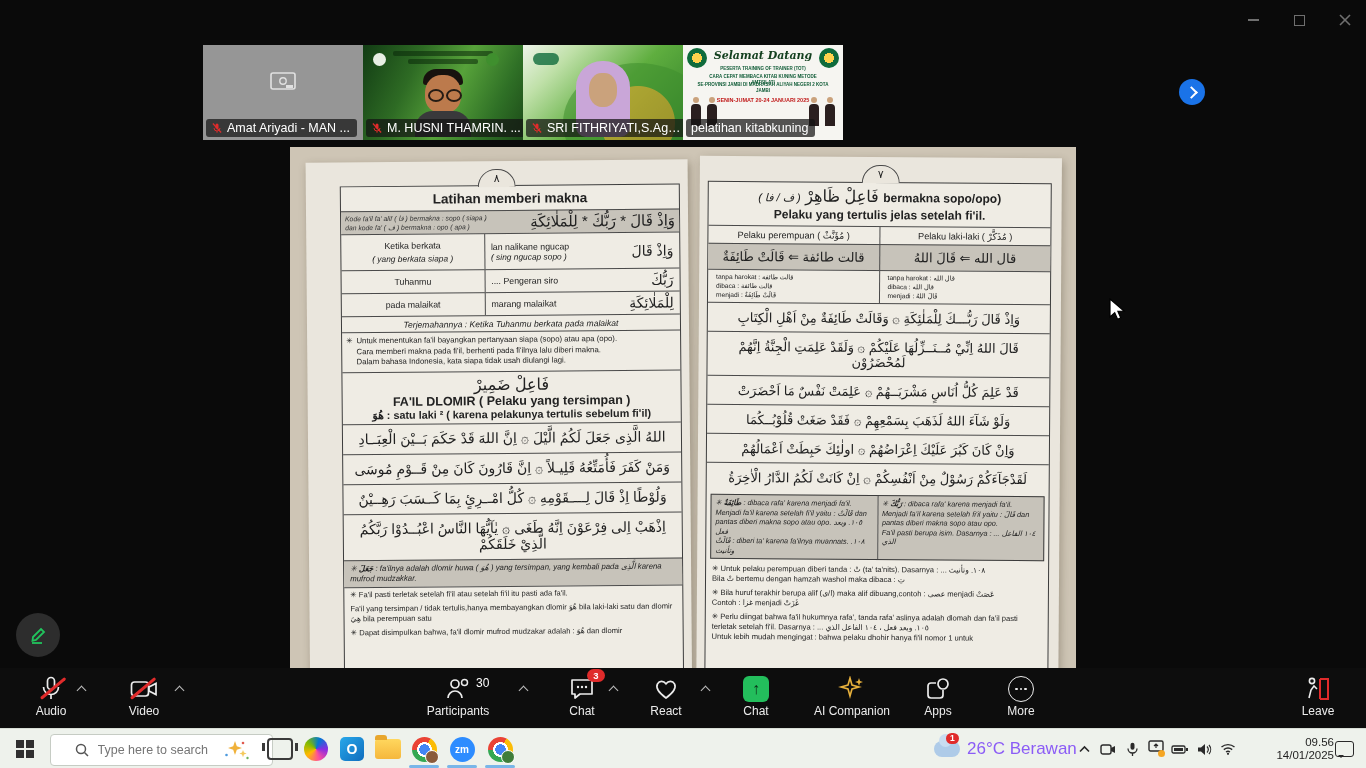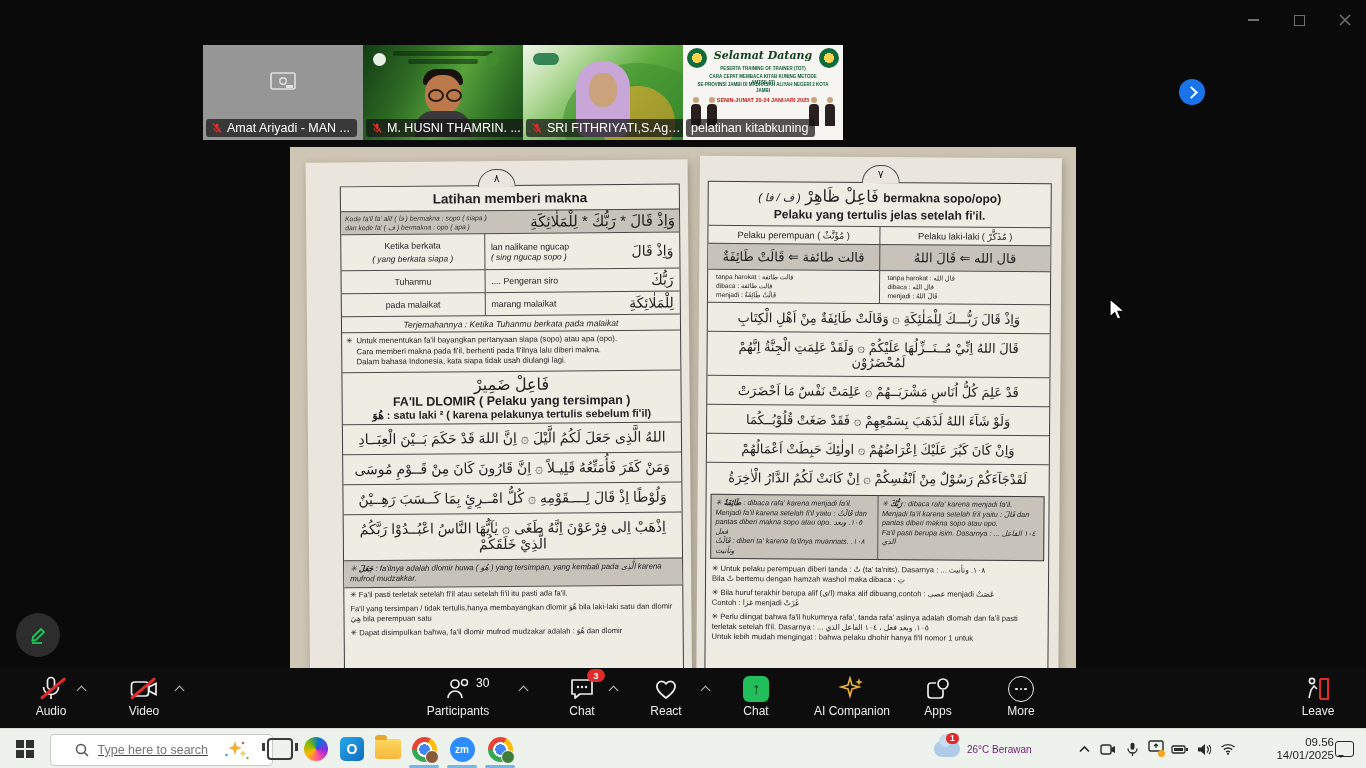--- a/index.html
+++ b/index.html
@@ -122,40 +122,40 @@
   .shareicon .arr{color:#0b2e17;font-size:16px;font-weight:bold;line-height:1;}
   .moreicon{width:24px;height:24px;border-radius:50%;border:1.6px solid #ececec;display:flex;align-items:center;justify-content:center;gap:2px;}
   .moreicon b{width:2.6px;height:2.6px;border-radius:50%;background:#ececec;}
   
   #taskbar{position:absolute;left:0;top:728px;width:1366px;height:40px;background:#eef2ec;border-top:1px solid #d7ddd5;}
   .tb{position:absolute;top:0;height:40px;display:flex;align-items:center;justify-content:center;cursor:pointer;}
   #tb-start{left:8px;width:34px;}
   .winlogo{display:grid;grid-template-columns:8px 8px;grid-template-rows:8px 8px;gap:1.5px;}
   .winlogo i{background:#303030;}
   #tb-search{left:50px;top:5px;width:205px;height:30px;background:#fff;border:1px solid #c6ccc4;border-radius:4px;display:flex;align-items:center;padding:0 8px;gap:7px;}
-  #tb-search input{border:none;outline:none;font-size:12.5px;color:#444;width:116px;background:transparent;font-family:"Liberation Sans",sans-serif;text-decoration:underline;}
+  #tb-search input{border:none;outline:none;font-size:12.5px;color:#444;width:116px;background:transparent;font-family:"Liberation Sans",sans-serif;}
   .tbicon{width:36px;}
   .chrome{width:25px;height:25px;border-radius:50%;position:relative;
     background:radial-gradient(circle at 50% 50%, #4285f4 0 29%, #fff 30% 41%, transparent 42%),
                conic-gradient(from -90deg, #ea4335 0 33%, #fbbc05 33% 67%, #34a853 67% 100%);}
   .chrome .badge{position:absolute;right:-2px;bottom:-2px;width:12px;height:12px;border-radius:50%;border:1.5px solid #fff;}
   .underline{position:absolute;bottom:1px;left:50%;transform:translateX(-50%);width:30px;height:3px;background:#79b6e8;border-radius:2px;}
   .zmicon{width:25px;height:25px;border-radius:50%;background:#2d8cff;color:#fff;font-weight:bold;font-size:10px;display:flex;align-items:center;justify-content:center;}
   .olicon{width:24px;height:24px;border-radius:5px;background:linear-gradient(135deg,#28a8ea,#0f6cbd);color:#fff;font-weight:bold;font-size:14px;display:flex;align-items:center;justify-content:center;}
   .folder{width:26px;height:20px;background:linear-gradient(#ffd75e,#f5b73c);border-radius:3px;position:relative;}
   .folder::before{content:"";position:absolute;top:-4px;left:0;width:12px;height:5px;background:#e8a62c;border-radius:3px 3px 0 0;}
   .copilot{width:24px;height:24px;border-radius:50%;background:conic-gradient(from 20deg,#0078d4,#8a2be2,#ff4f9a,#ffb900,#7fba00,#0078d4);}
   .taskview{width:22px;height:18px;border:2px solid #3a3a3a;border-radius:4px;position:relative;}
   .taskview::before,.taskview::after{content:"";position:absolute;top:3px;width:3px;height:8px;background:#3a3a3a;}
   .taskview::before{left:-7px;} .taskview::after{right:-7px;}
   #tb-weather{left:930px;gap:7px;padding:0 4px;}
   .cloud{position:relative;width:26px;height:16px;background:#aecbe8;border-radius:9px;}
   .cloud::before{content:"";position:absolute;left:5px;top:-7px;width:13px;height:13px;border-radius:50%;background:#c8dcf0;}
   .wbadge{position:absolute;left:12px;top:-8px;background:#e02b2b;color:#fff;font-size:8.5px;font-weight:bold;border-radius:8px;padding:0 4px;line-height:11px;}
-  .wtxt{font-size:10px;color:#701a75;white-space:nowrap;}
+  .wtxt{font-size:17px;color:#8b5cf6;white-space:nowrap;}
   .trayglyph{width:24px;}
   #tb-clock{left:1260px;width:74px;flex-direction:column;line-height:13px;align-items:flex-end;}
   #tb-clock span{font-size:11.5px;color:#1f1f1f;}
   .notif{width:17px;height:14px;border:1.6px solid #2a2a2a;border-radius:3px;position:relative;}
   .notif::after{content:"";position:absolute;left:2px;bottom:-5px;border:3px solid transparent;border-top-color:#2a2a2a;}
   .orangedot{position:absolute;right:-1px;bottom:1px;width:7px;height:7px;border-radius:50%;background:#f5a623;}
 </style>
 </head>
 <body>
 

